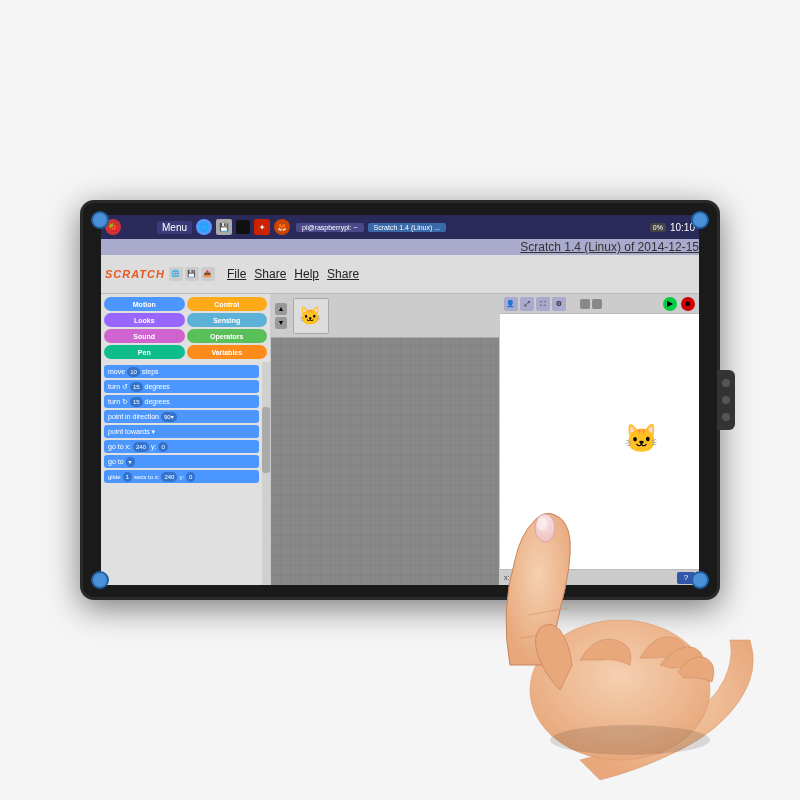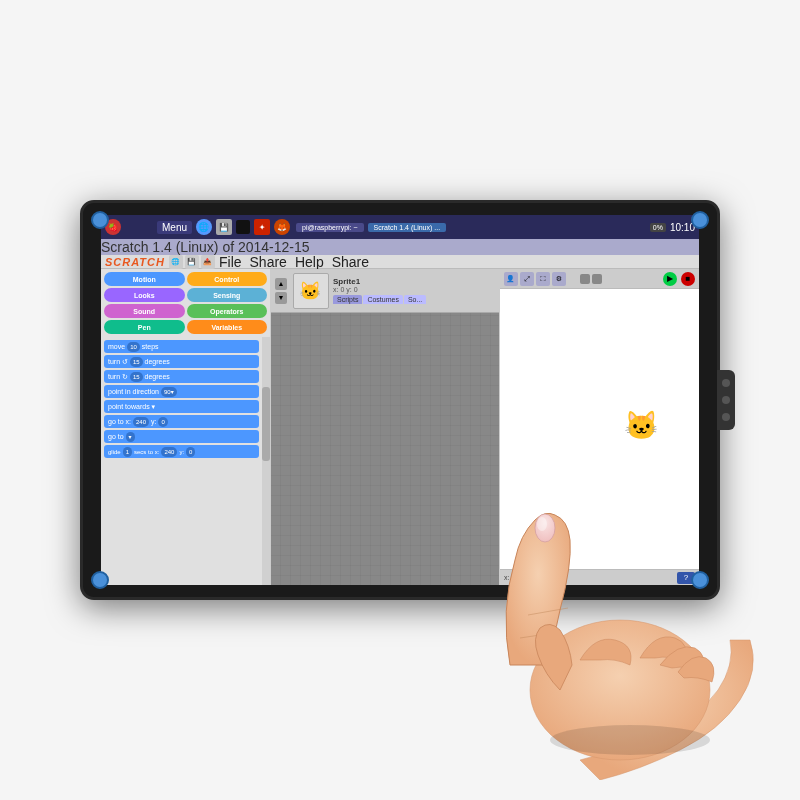--- a/index.html
+++ b/index.html
@@ -149,58 +149,60 @@
       padding: 1px 3px;
       border-radius: 2px;
     }
 
     
     .scratch-titlebar {
       height: 16px;
       background: #aaaacc;
       display: flex;
       align-items: center;
-      justify-content: flex-start;
-      font-size: 14px;
+      justify-content: flex-end;
+      font-size: 12px;
       color: #333;
       flex-shrink: 0;
+      text-decoration: underline;
     }
 
     
     .scratch-app {
       flex: 1;
       display: flex;
       flex-direction: column;
       background: #e8e8e8;
       overflow: hidden;
     }
 
     
     .scratch-header {
-      height: 14px;
+      height: 39px;
       background: #ddd;
       display: flex;
       align-items: center;
       padding: 0 4px;
       border-bottom: 1px solid #bbb;
       flex-shrink: 0;
     }
     .scratch-logo {
       font-size: 11px;
       font-weight: bold;
       color: #e85820;
       letter-spacing: 1px;
       font-style: italic;
     }
     .scratch-menu-items {
       display: flex;
       gap: 8px;
-      margin-left: 4px;
-      font-size: 14px;
+      margin-left: 12px;
+      font-size: 12px;
       color: #222;
+      text-decoration: underline;
     }
     .scratch-menu-items span { cursor: pointer; }
     .scratch-icons {
       margin-left: 4px;
       display: flex;
       gap: 2px;
     }
     .scratch-icon-btn {
       width: 14px;
       height: 14px;
@@ -571,33 +573,20 @@
 
           <div style="display:flex; flex-direction:column; flex:1; overflow:hidden;">
 
             <div class="sprite-info">
 
               <div style="display:flex; flex-direction:column; gap:2px; margin-right:2px;">
                 <div style="width:12px; height:12px; background:#999; border-radius:2px; font-size:7px; display:flex; align-items:center; justify-content:center; cursor:pointer;">▲</div>
                 <div style="width:12px; height:12px; background:#999; border-radius:2px; font-size:7px; display:flex; align-items:center; justify-content:center; cursor:pointer;">▼</div>
               </div>
               <div class="sprite-thumb">🐱</div>
-              <div class="sprite-details">
-                <div class="sprite-name">Sprite1</div>
-                <div class="sprite-coords">
-                  <span>x: 0</span>
-                  <span> </span>
-                  <span>y: 0</span>
-                </div>
-                <div class="sprite-tabs">
-                  <div class="sprite-tab active">Scripts</div>
-                  <div class="sprite-tab">Costumes</div>
-                  <div class="sprite-tab">So...</div>
-                </div>
-              </div>
             </div>
 
             <div class="scripts-area">
             </div>
           </div>
 
           <div class="stage-panel">
             <div class="stage-controls">
 
               <div style="display:flex; gap:2px;">

